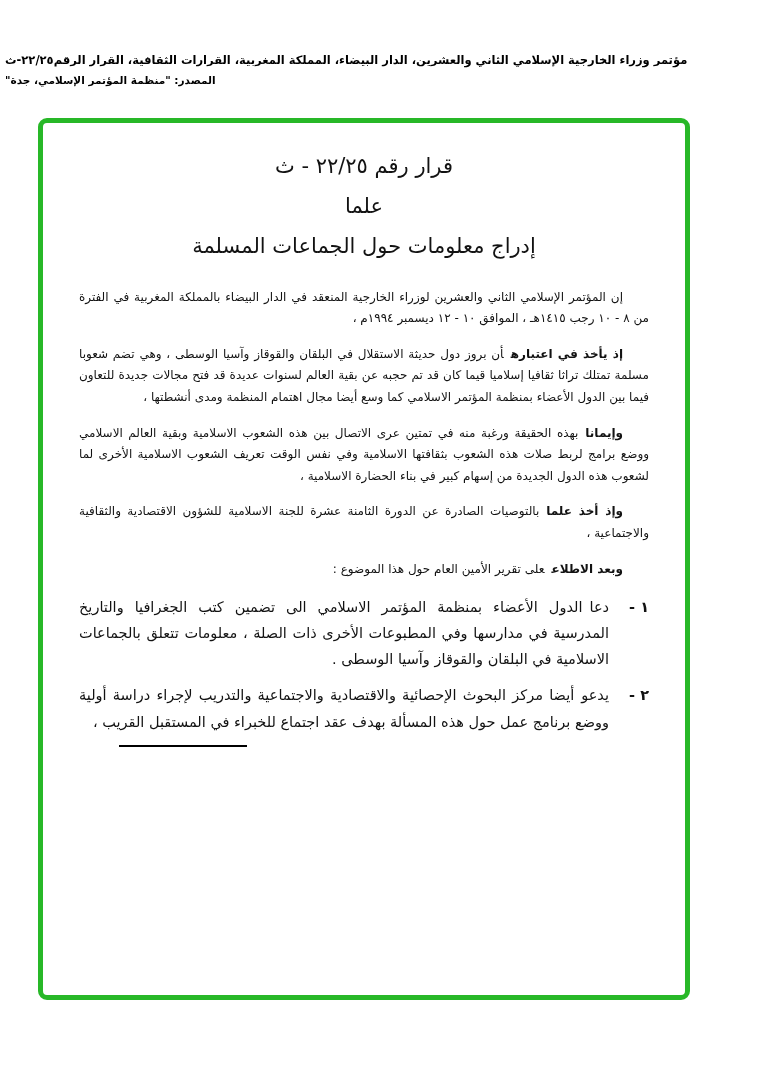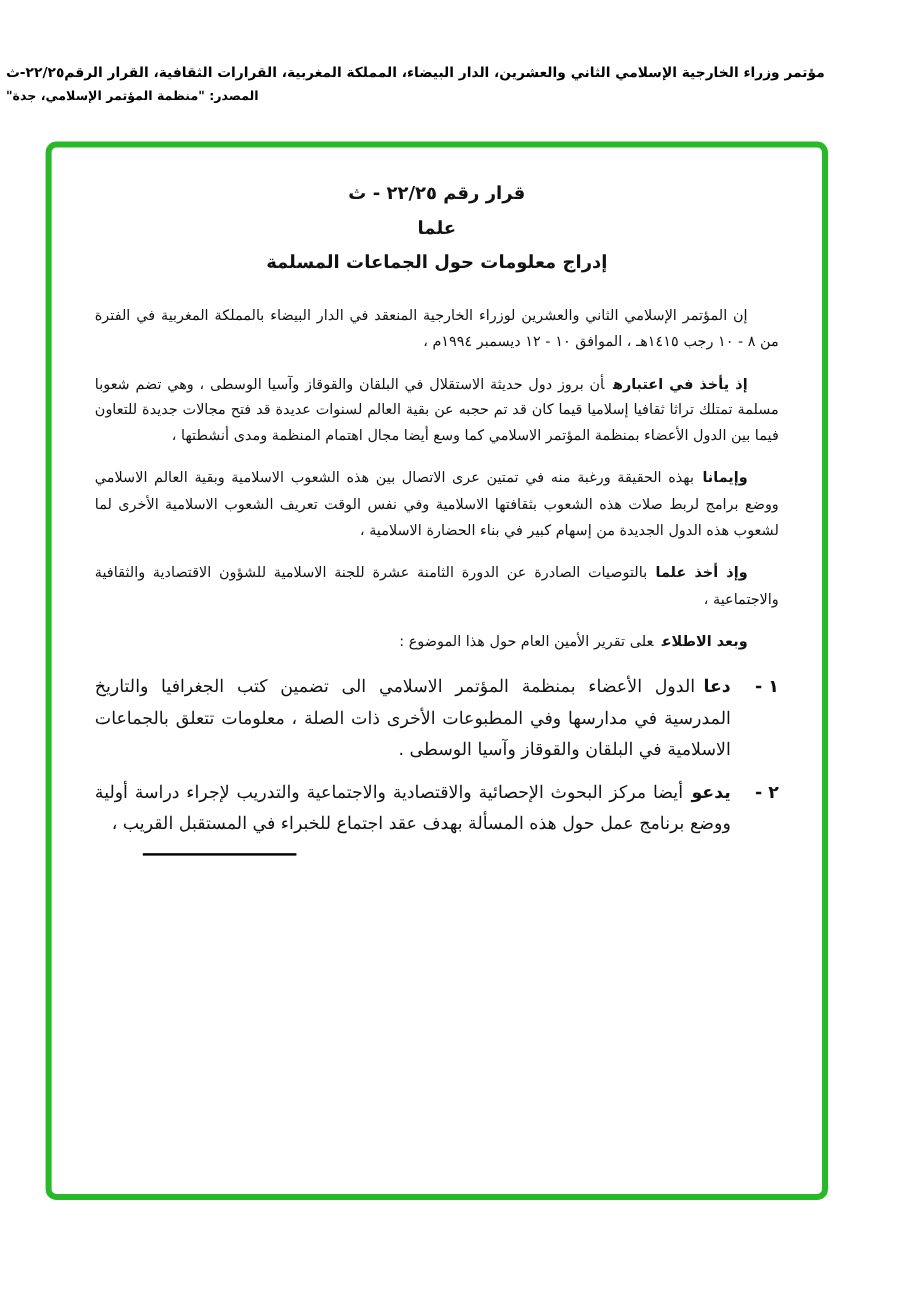--- a/index.html
+++ b/index.html
@@ -27,43 +27,43 @@
     position: absolute; top: 118px; left: 38px;
     width: 652px; height: 882px;
     border: 5px solid #28b828;
     border-radius: 9px;
     padding: 20px 36px 14px 36px;
     overflow: hidden;
     background: #fff;
   }
 
   .titles {
-    text-align: center; font-weight: 700;
-    font-size: 15px; line-height: 1.9;
+    text-align: center; font-weight: 400;
+    font-size: 21px; line-height: 1.9;
     margin: 4px 0 20px 0;
   }
 
   .para {
     margin: 0 0 14px 0;
     font-size: 12px; line-height: 1.8;
     text-align: justify;
     text-indent: 26px;
   }
   .para .lead { font-weight: 700; }
   .para .lead:not(:empty) { margin-left: 7px; }
 
   .items { margin-top: 6px; }
   .item {
     display: flex;
     font-size: 14.5px; line-height: 1.8;
     margin-bottom: 10px;
   }
   .item .num { flex: 0 0 40px; font-weight: 700; white-space: nowrap; }
   .item .itext { flex: 1; text-align: justify; }
-  .item .lead { font-weight: 700; margin-left: 7px; }
+  .item .lead { font-weight: 400; margin-left: 7px; }
 
   .end-line {
     width: 128px;
     border-top: 2.5px solid #000;
     margin: 10px 402px 0 0;
   }
 </style>
 </head>
 <body>
 

